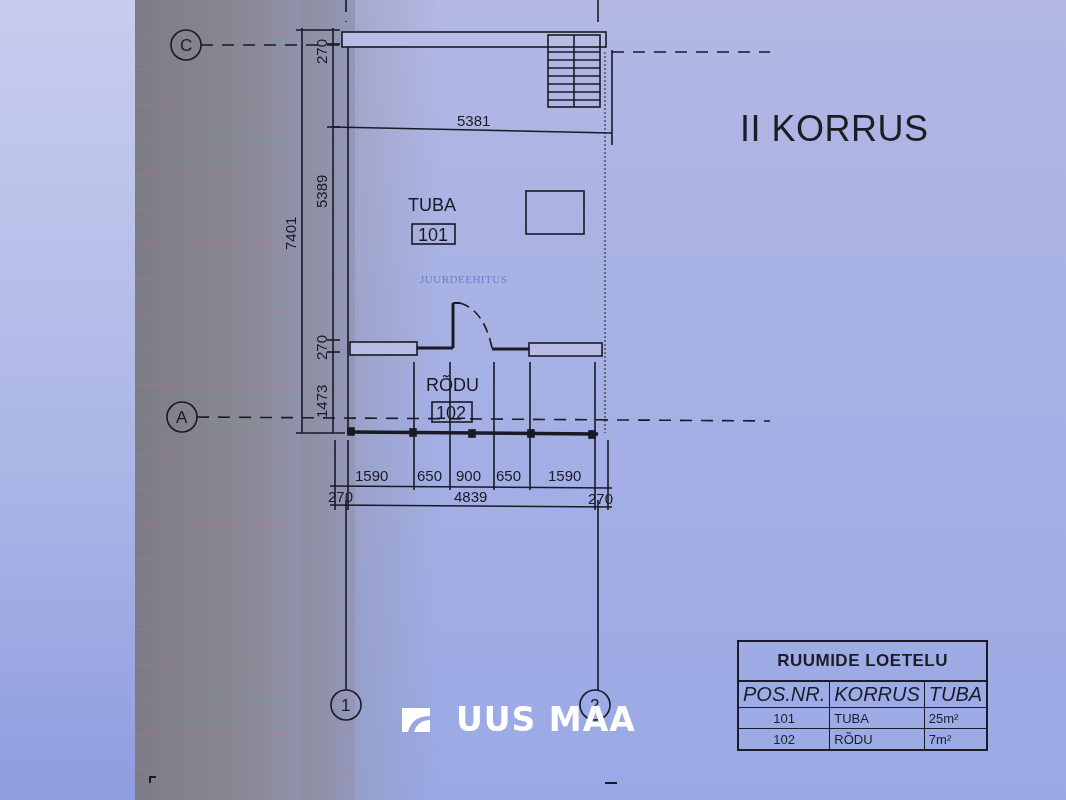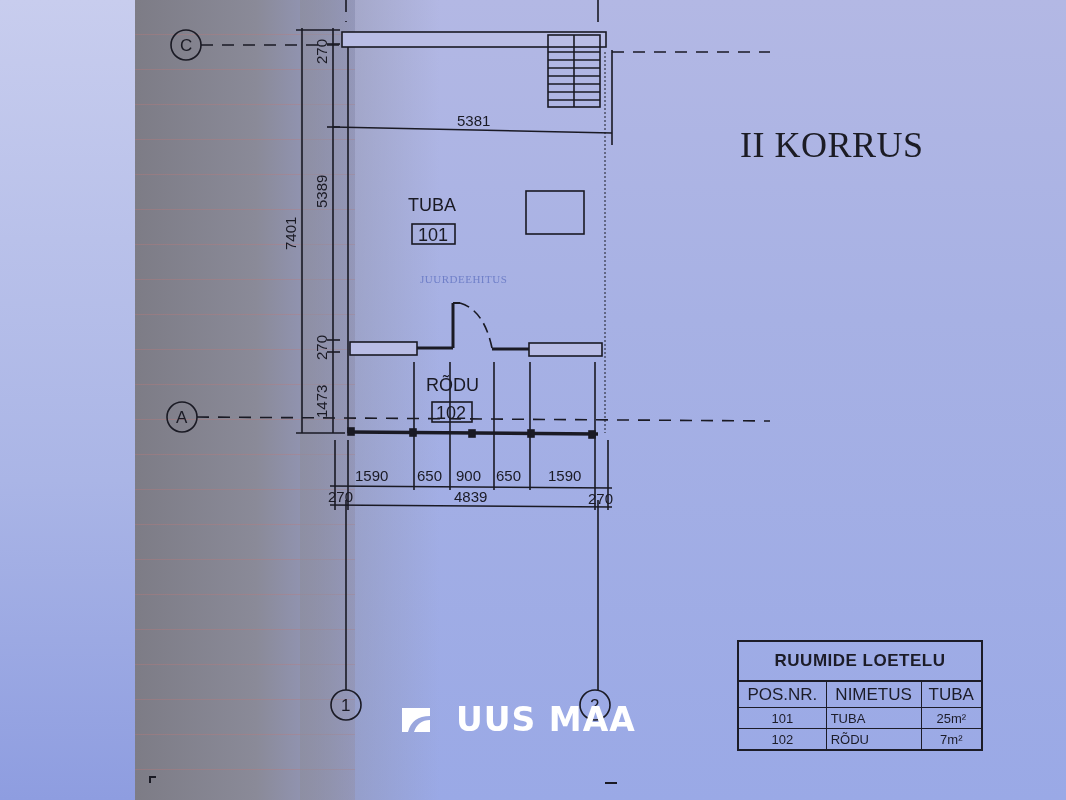--- a/index.html
+++ b/index.html
@@ -26,36 +26,36 @@
     position: absolute; left: 300px; top: 0; width: 140px; height: 800px;
     background: linear-gradient(90deg, rgba(140,140,155,0.6) 0%, rgba(160,168,220,0) 100%);
   }
   svg.plan { position: absolute; left: 0; top: 0; }
   .dim { font-family: "Liberation Sans", sans-serif; font-size: 15px; fill: #1a1a24; }
   .room { font-family: "Liberation Sans", sans-serif; font-size: 18px; fill: #1a1a24; }
   .axis-lbl { font-family: "Liberation Sans", sans-serif; font-size: 17px; fill: #1a1a24; }
   .stamp { font-family: "Liberation Serif", serif; font-size: 11px; fill: #6f7fc8; letter-spacing: 0.5px; }
 
   .floor-title {
-    position: absolute; left: 740px; top: 124px;
+    position: absolute; left: 740px; top: 108px;
     font-size: 36px; color: #1c1c24; letter-spacing: 0.5px;
-    font-family: Liberation Serif, serif;
+    font-family: Liberation Sans, sans-serif;
   }
 
   .room-table {
     position: absolute; left: 737px; top: 640px; width: 246px;
     border: 2px solid #1c1c28; border-collapse: collapse;
     font-family: "Liberation Sans", sans-serif; color: #1c1c28;
   }
   .room-table th, .room-table td { border: 1px solid #1c1c28; padding: 0 4px; }
   .room-table .tt { font-size: 17px; font-weight: bold; height: 38px; text-align: center; letter-spacing: 0.5px; border-bottom: 2px solid #1c1c28;}
-  .room-table .hd th { font-weight: normal; font-size: 17px; height: 25px; }
+  .room-table .hd th { font-weight: normal; font-size: 20px; height: 25px; font-style: italic; }
   .room-table td { font-size: 13px; height: 20px; }
   .room-table td.c { text-align: center; }
-  .room-table td.r { text-align: center; }
+  .room-table td.r { text-align: left; }
   .room-table td.l { text-align: left; }
 
   .logo {
     position: absolute; left: 402px; top: 703px;
     display: flex; align-items: center; gap: 26px;
   }
   .logo-mark { width: 28px; height: 28px; }
   .logo-text {
     color: #ffffff; font-weight: bold; font-size: 33px;
     font-family: "DejaVu Sans", sans-serif; letter-spacing: 1px; line-height: 1;
@@ -180,21 +180,21 @@
 
 <div class="floor-title">II KORRUS</div>
 
 <table class="room-table">
   <tbody>
       <tr>
     <th colspan="3" class="tt">RUUMIDE LOETELU</th>
   </tr>
   <tr class="hd">
     <th>POS.NR.</th>
-    <th>NIMETUS</th>
+    <th>KORRUS</th>
     <th>TUBA</th>
   </tr>
   <tr>
     <td class="c">101</td>
     <td class="l">TUBA</td>
     <td class="r">25m²</td>
   </tr>
   <tr>
     <td class="c">102</td>
     <td class="l">RÕDU</td>

